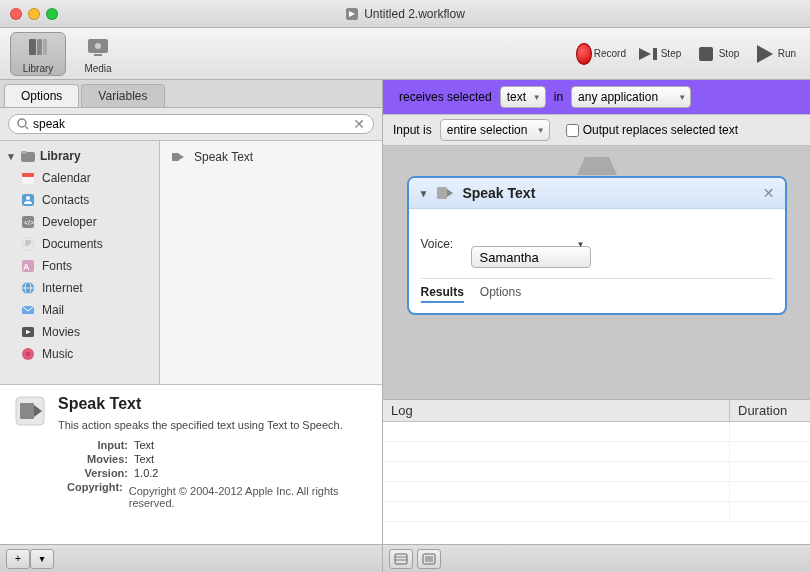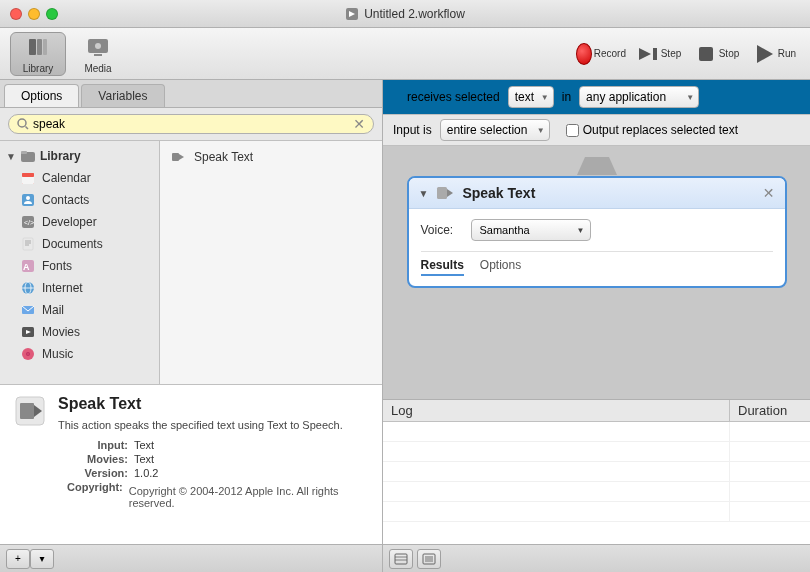--- a/index.html
+++ b/index.html
@@ -169,21 +169,21 @@
     .search-bar {
       padding: 6px 8px;
       background: #e8e8e8;
       border-bottom: 1px solid #c0c0c0;
       display: flex;
       align-items: center;
     }
     .search-input-wrap {
       display: flex;
       align-items: center;
-      background: #fef9c3;
+      background: #ffffff;
       border: 1px solid #b0b0b0;
       border-radius: 10px;
       padding: 2px 8px;
       flex: 1;
       gap: 4px;
     }
     .search-input-wrap input {
       border: none;
       outline: none;
       font-size: 12px;
@@ -330,23 +330,23 @@
     
     .right-panel {
       flex: 1;
       display: flex;
       flex-direction: column;
       background: #d4d4d4;
     }
 
     
     .receives-bar {
-      background: #0369a1;
+      background: #8b5cf6;
       border-bottom: 1px solid #c0c0c0;
-      padding: 6px 24px;
+      padding: 6px 16px;
       display: flex;
       align-items: center;
       gap: 8px;
       font-size: 12px;
     }
     .dropdown-select {
       height: 22px;
       border: 1px solid #b0b0b0;
       border-radius: 4px;
       background: linear-gradient(to bottom, #fefefe, #e8e8e8);
@@ -436,25 +436,26 @@
     .voice-select-wrap {
       position: relative;
       display: inline-block;
     }
     .voice-select {
       height: 22px;
       border: 1px solid #b0b0b0;
       border-radius: 4px;
       background: linear-gradient(to bottom, #fefefe, #e8e8e8);
       padding: 0 22px 0 8px;
-      font-size: 11px;
+      font-size: 13px;
       appearance: none;
       -webkit-appearance: none;
       cursor: pointer;
       width: 120px;
+      margin-top: 27px;
     }
     .voice-select-wrap::after {
       content: '▼';
       font-size: 8px;
       position: absolute;
       right: 6px;
       top: 50%;
       transform: translateY(-50%);
       pointer-events: none;
       color: #444;

